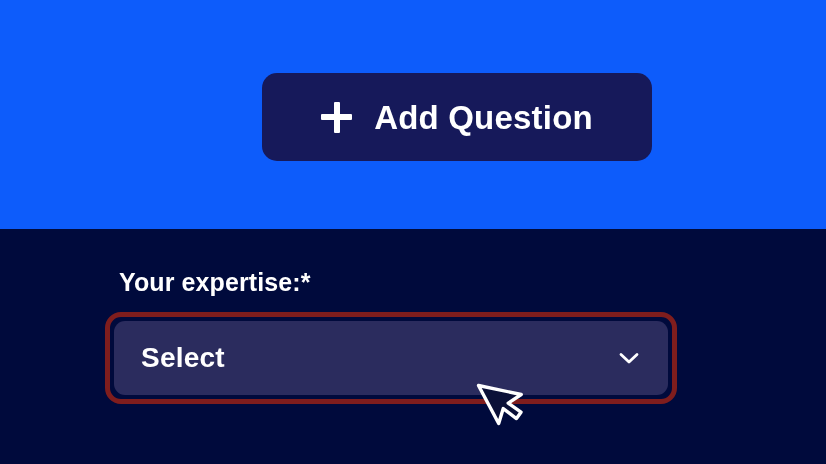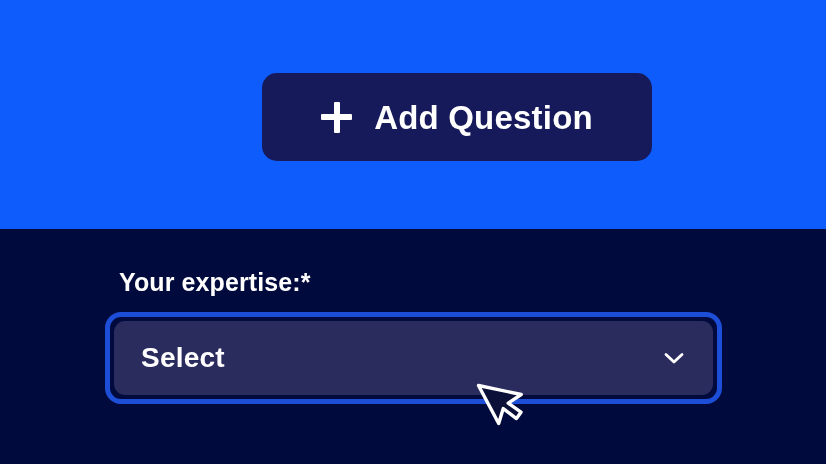--- a/index.html
+++ b/index.html
@@ -110,24 +110,24 @@
     color: #ffffff;
     font-size: 25px;
     font-weight: bold;
   }
 
   
   .select-focus-ring {
     position: absolute;
     left: 105px;
     top: 312px;
-    width: 617px;
+    width: 572px;
     height: 92px;
     box-sizing: border-box;
-    border: 5px solid #1d4ed8;
+    border: 5px solid #7f1d1d;
     border-radius: 16px;
     padding: 4px;
   }
   .select-field {
     width: 100%;
     height: 100%;
     box-sizing: border-box;
     background: #2b2c5e;
     border-radius: 11px;
     display: flex;

